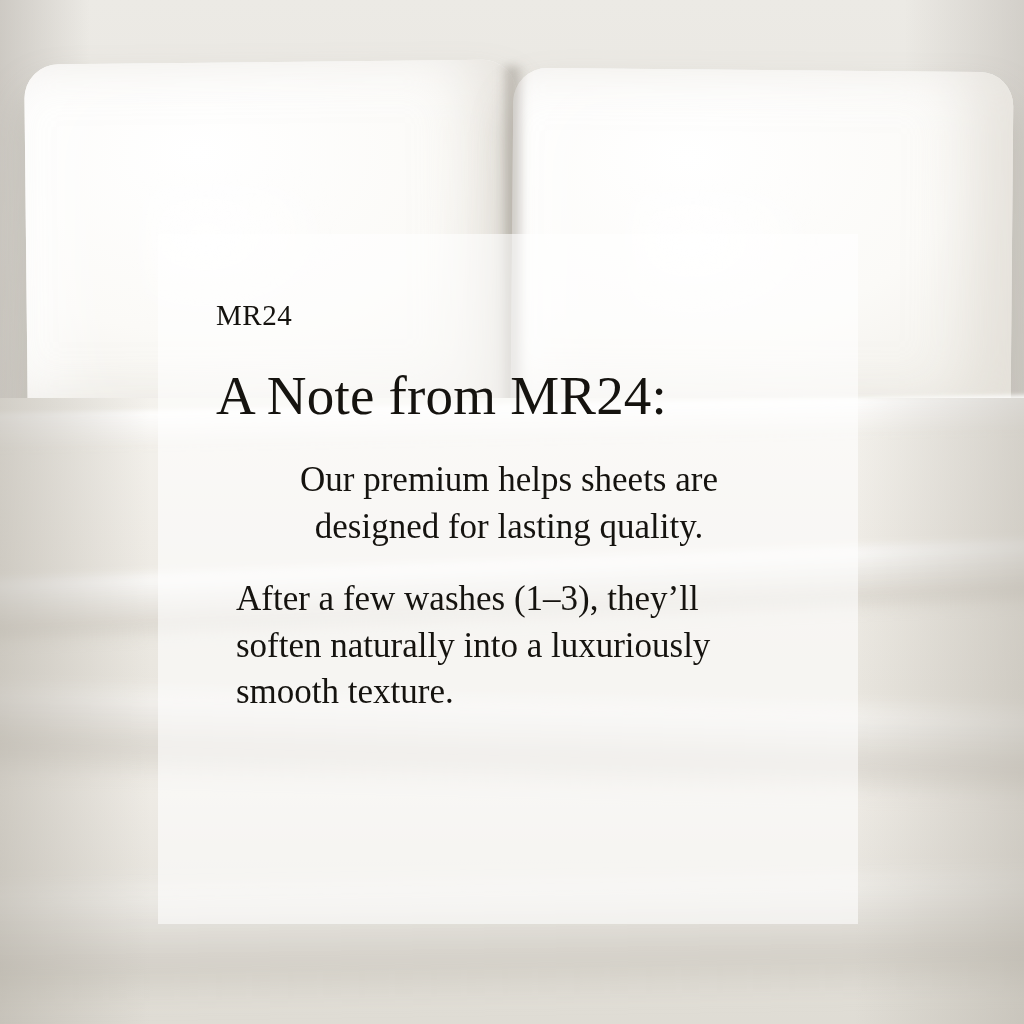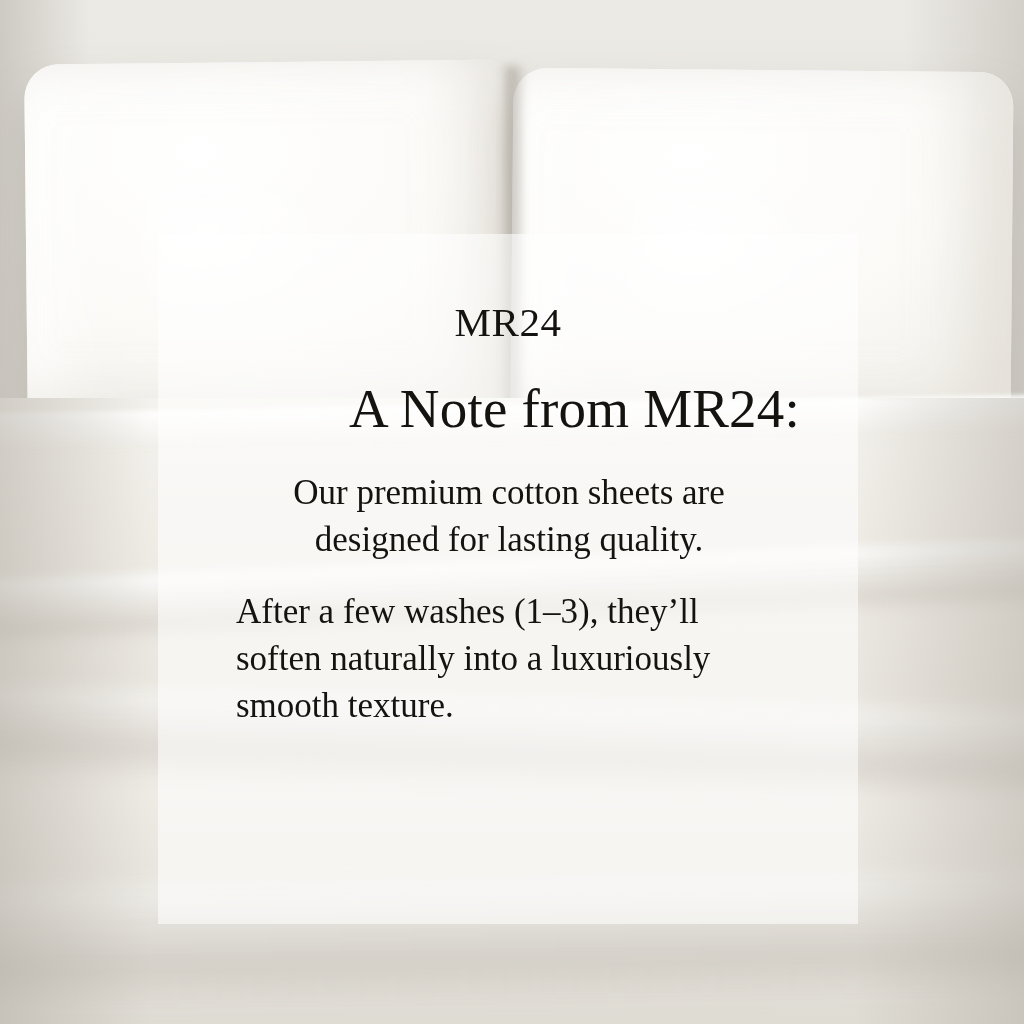--- a/index.html
+++ b/index.html
@@ -155,30 +155,29 @@
     top: 234px;
     width: 700px;
     height: 690px;
     background: rgba(255,255,255,0.58);
     box-sizing: border-box;
     padding: 56px 58px 40px 58px;
     color: #15130f;
   }
 
   .eyebrow {
-    text-align: center;
-    font-size: 41px;
+    font-size: 29px;
     letter-spacing: 0.5px;
     line-height: 1.1;
     margin: 10px 0 0 0;
     font-weight: 400;
   }
 
   .headline {
-    text-align: right;
+    text-align: left;
     font-size: 55px;
     line-height: 1.15;
     margin: 32px 0 30px 0;
     font-weight: 400;
     letter-spacing: 0.2px;
   }
 
   .body-block {
     margin: 0 18px 0 20px;
   }
@@ -218,18 +217,18 @@
   <div class="fold-mid"></div>
   <div class="fold-low"></div>
   <div class="fold-bottom"></div>
   <div class="sheet-shadow-left"></div>
   <div class="sheet-shadow-right"></div>
 
   <div class="overlay-card">
     <div class="eyebrow">MR24</div>
     <div class="headline">A Note from MR24:</div>
     <div class="body-block">
-      <p class="para centered">Our premium cotton sheets are designed for lasting quality.</p>
+      <p class="para centered">Our premium helps sheets are designed for lasting quality.</p>
       <p class="para">After a few washes (1–3), they’ll soften naturally into a luxuriously smooth texture.</p>
     </div>
   </div>
 
 </div>
 
 </body></html>

